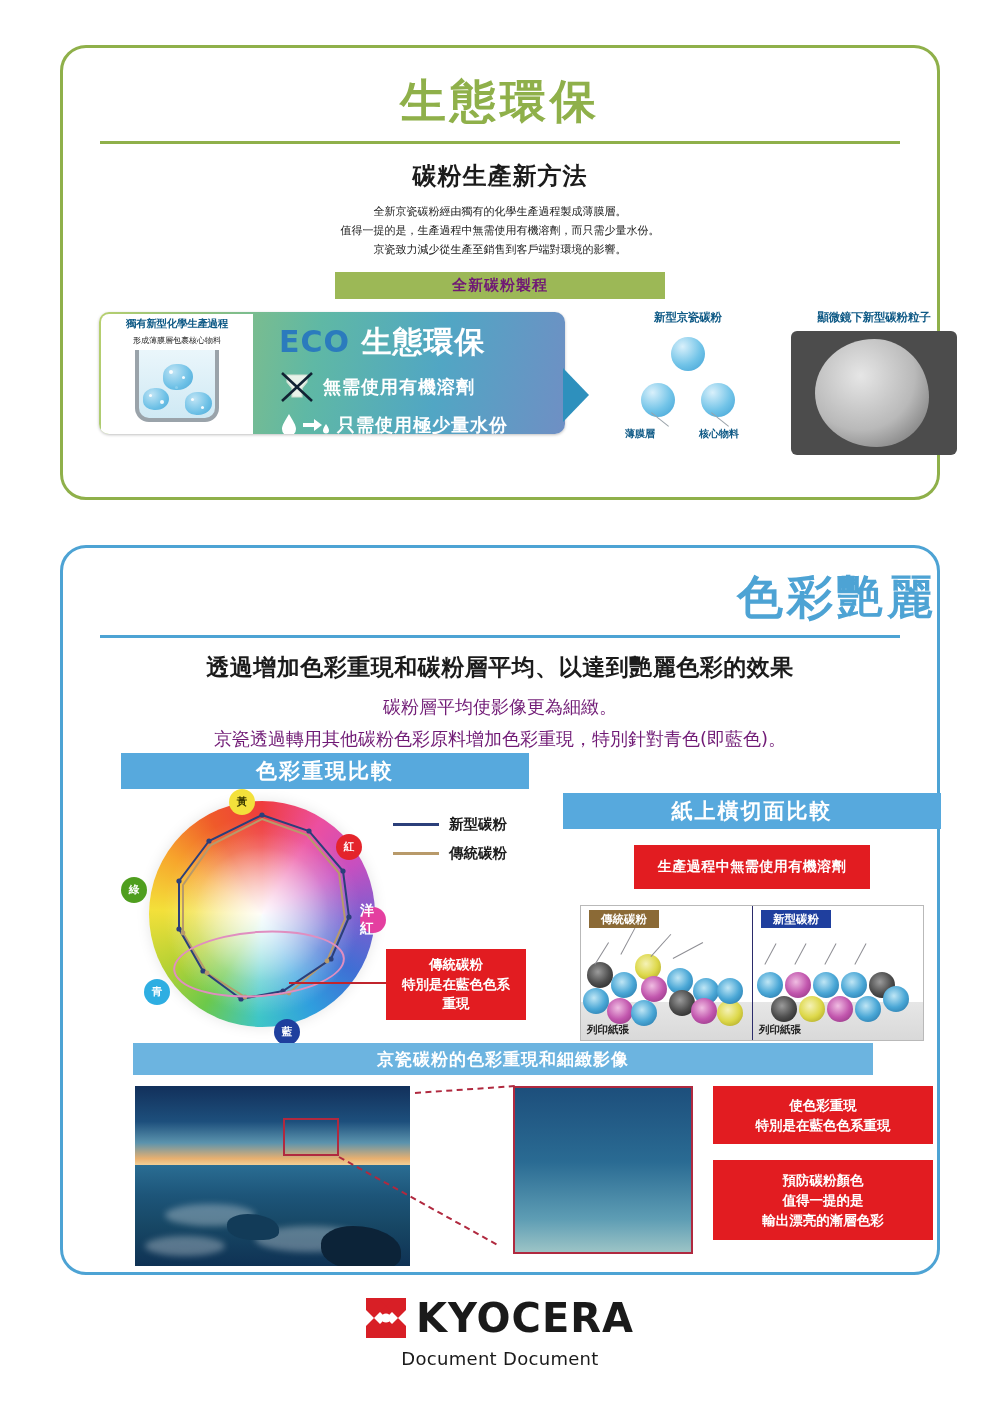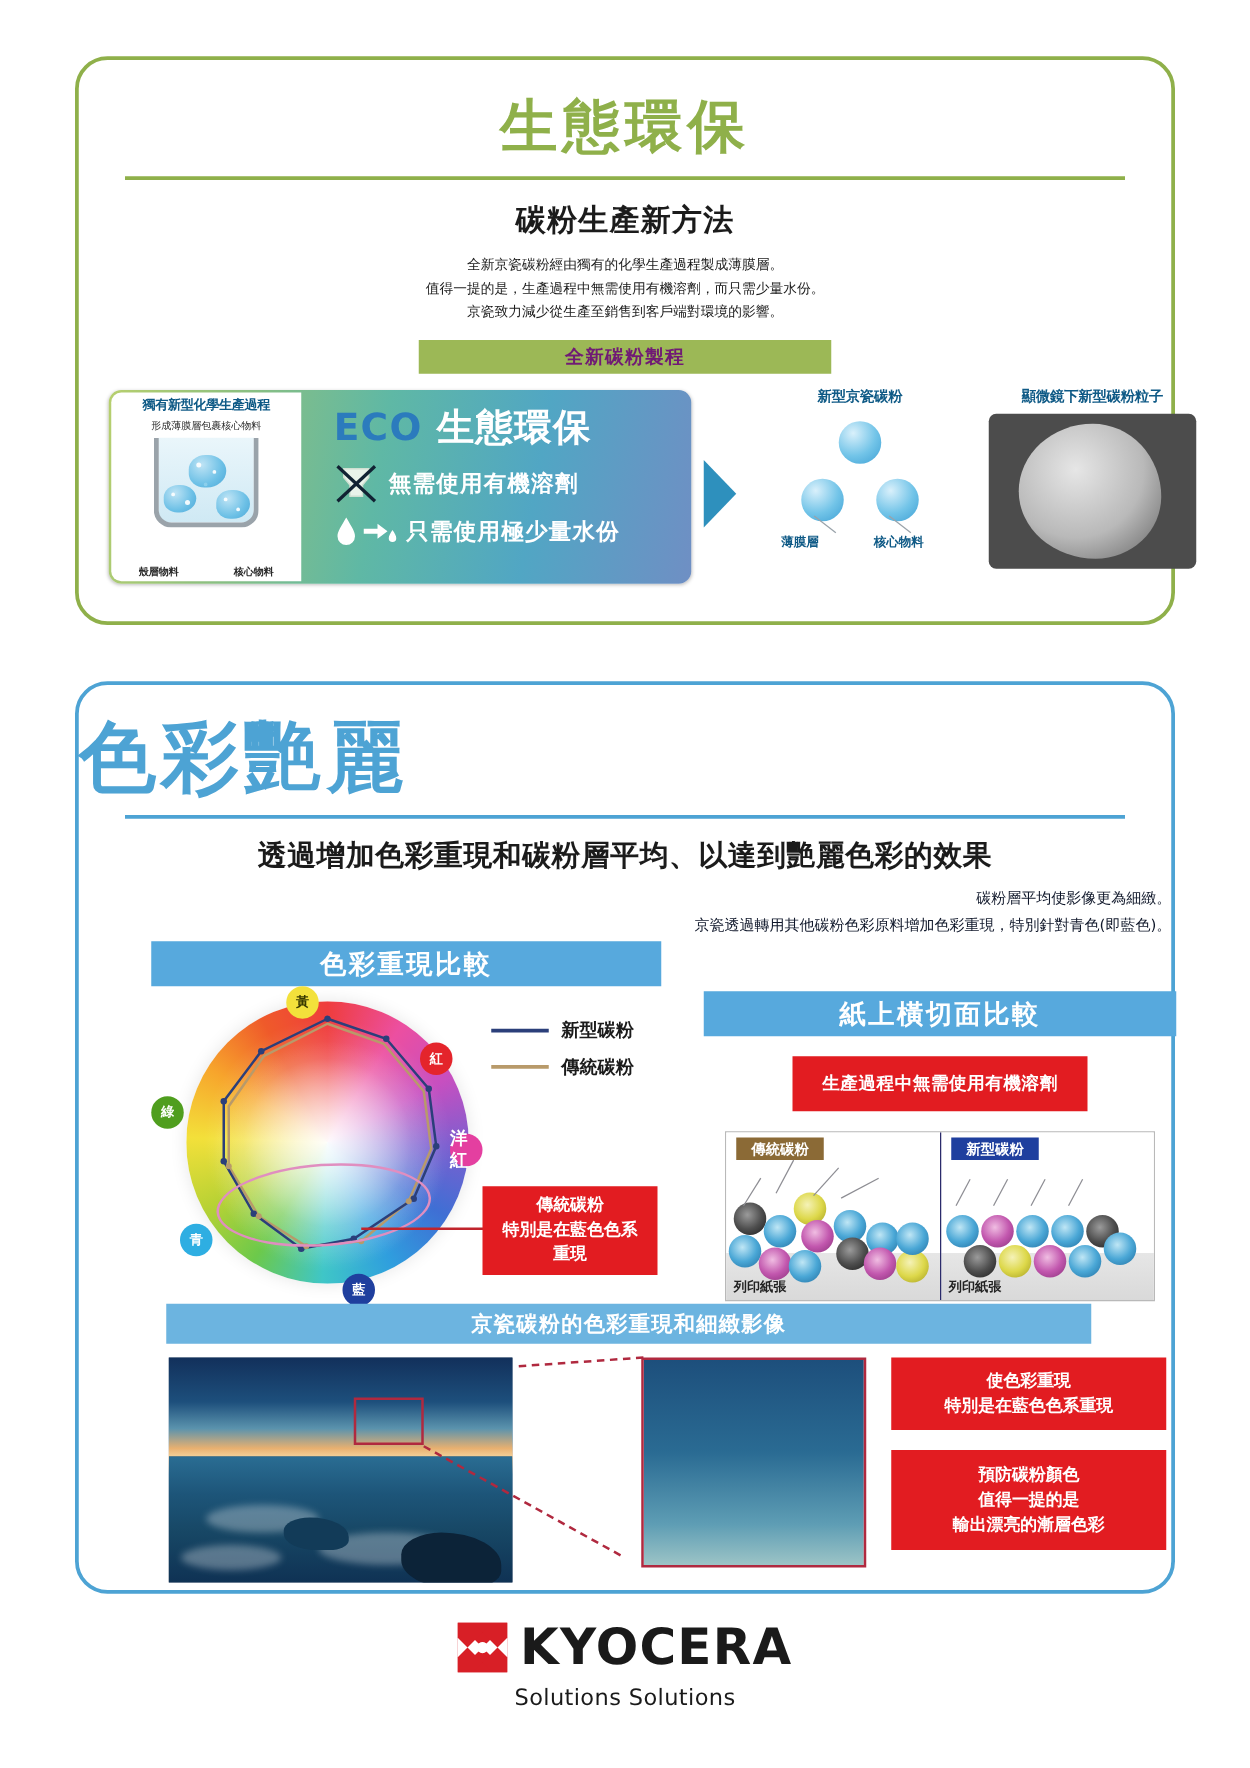--- a/index.html
+++ b/index.html
@@ -35,21 +35,21 @@
     width:330px; height:27px; margin:13px auto 0; background:#9cb856;
     color:#701a75; font-size:15px; font-weight:bold; letter-spacing:1px;
     display:flex; align-items:center; justify-content:center;
   }
 
   
   .eco-diagram {
     position:absolute; left:0; top:262px; width:100%; height:178px;
   }
   .eco-card {
-    position:absolute; left:24px; top:2px; width:466px; height:155px;
+    position:absolute; left:36px; top:2px; width:466px; height:122px;
     border-radius:10px;
     background:linear-gradient(100deg,#b7cf6e 0%,#8fc07e 20%,#5fb8a5 46%,#51a6c4 72%,#6f8fc4 100%);
     box-shadow:0 1px 3px rgba(0,0,0,.25);
     overflow:hidden;
   }
   .eco-white {
     position:absolute; left:2px; top:2px; width:152px; height:151px;
     background:#fff; border-radius:8px 0 0 8px; overflow:hidden;
   }
   .ew-t1 { font-size:10.5px; font-weight:bold; color:#0f5a86; text-align:center; margin-top:3px; letter-spacing:-.3px;}
@@ -104,26 +104,26 @@
     border-radius:52% 48% 46% 54%/50% 54% 46% 50%;
     background:radial-gradient(circle at 40% 34%,#e6e6e6,#b9b9b9 55%,#8d8d8d 78%,#6a6a6a);
   }
 
   
   .sec-col {
     position:absolute; left:60px; top:545px; width:880px; height:730px;
     border:3px solid #4da3d4; border-radius:26px; background:#fff;
   }
   .col-title {
-    text-align:left; font-size:62px; font-weight:bold; color:#4da3d4;
+    text-align:right; font-size:46px; font-weight:bold; color:#4da3d4;
     letter-spacing:4px; margin-top:24px; line-height:1.1;
   }
   .col-rule { width:800px; height:3px; background:#4da3d4; margin:12px auto 0; }
   .col-sub { text-align:center; font-size:23px; font-weight:bold; color:#1b1b1b; margin-top:14px; letter-spacing:.5px;}
-  .col-body { text-align:right; font-size:12px; color:#0f172a; line-height:1.8; margin-top:8px;}
+  .col-body { text-align:center; font-size:18px; color:#701a75; line-height:1.8; margin-top:8px;}
 
   .panel-hd {
     height:36px; color:#fff; font-size:21px; font-weight:bold; letter-spacing:2px;
     background:#57a9dd; display:flex; align-items:center; justify-content:center;
   }
   .panel-l { position:absolute; left:58px; top:205px; width:408px; }
   .panel-r { position:absolute; left:500px; top:205px; width:378px;margin-top:40px; }
 
   
   .wheel-wrap { position:relative; height:255px; }
@@ -497,14 +497,14 @@
         <circle cx="20" cy="20" r="4.5" fill="#ffffff"></circle>
         <path d="M0 0 L12 0 L20 8 L8 20 L0 12 Z" fill="#d81f26"></path>
         <path d="M40 0 L28 0 L20 8 L32 20 L40 12 Z" fill="#d81f26"></path>
         <path d="M0 40 L12 40 L20 32 L8 20 L0 28 Z" fill="#d81f26"></path>
         <path d="M40 40 L28 40 L20 32 L32 20 L40 28 Z" fill="#d81f26"></path>
         <circle cx="20" cy="20" r="4" fill="#ffffff"></circle>
       </svg>
     </span>
     <span class="logo-text">KYOCERA</span>
   </div>
-  <div class="logo-sub">Solutions Solutions</div>
+  <div class="logo-sub">Document Document</div>
 </div>
 
 </body></html>

